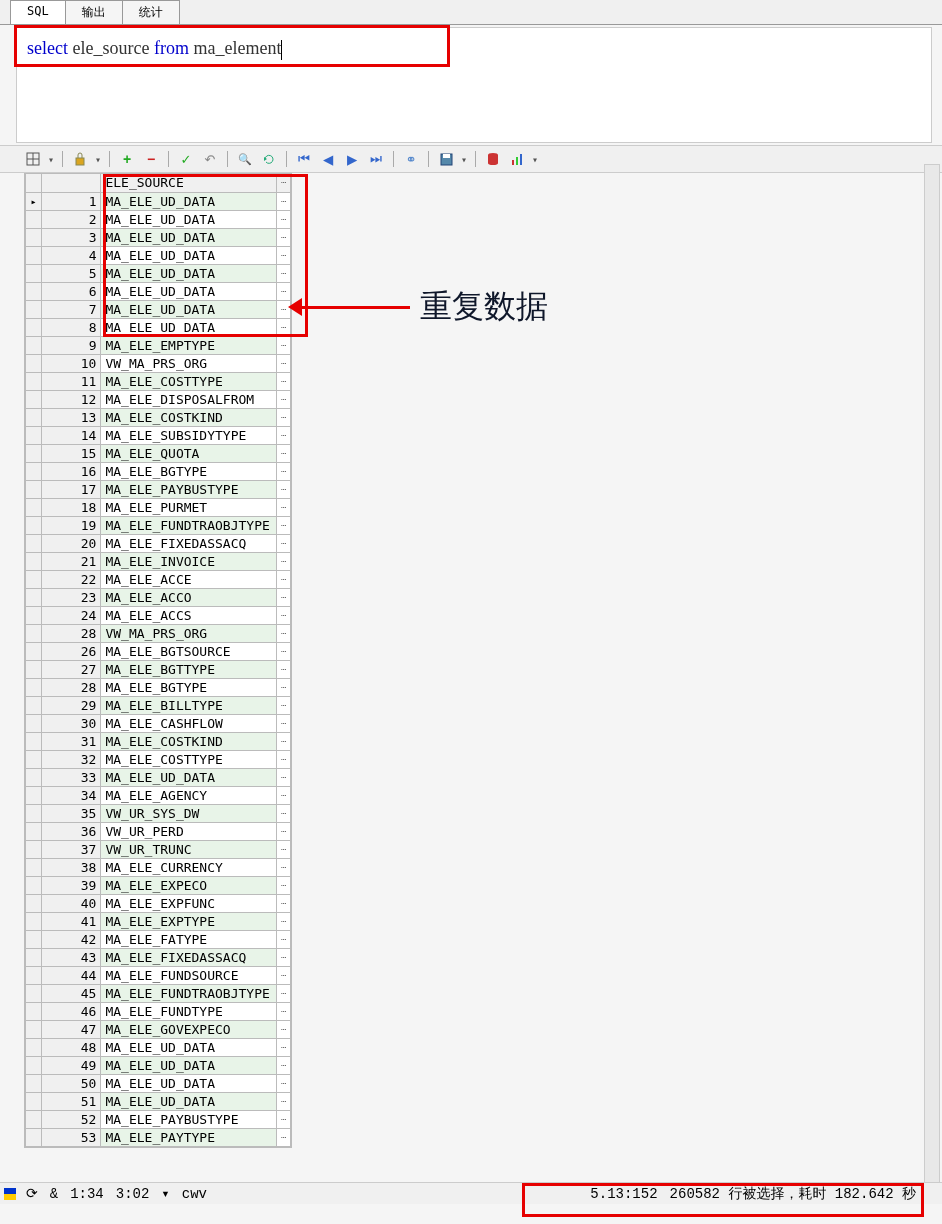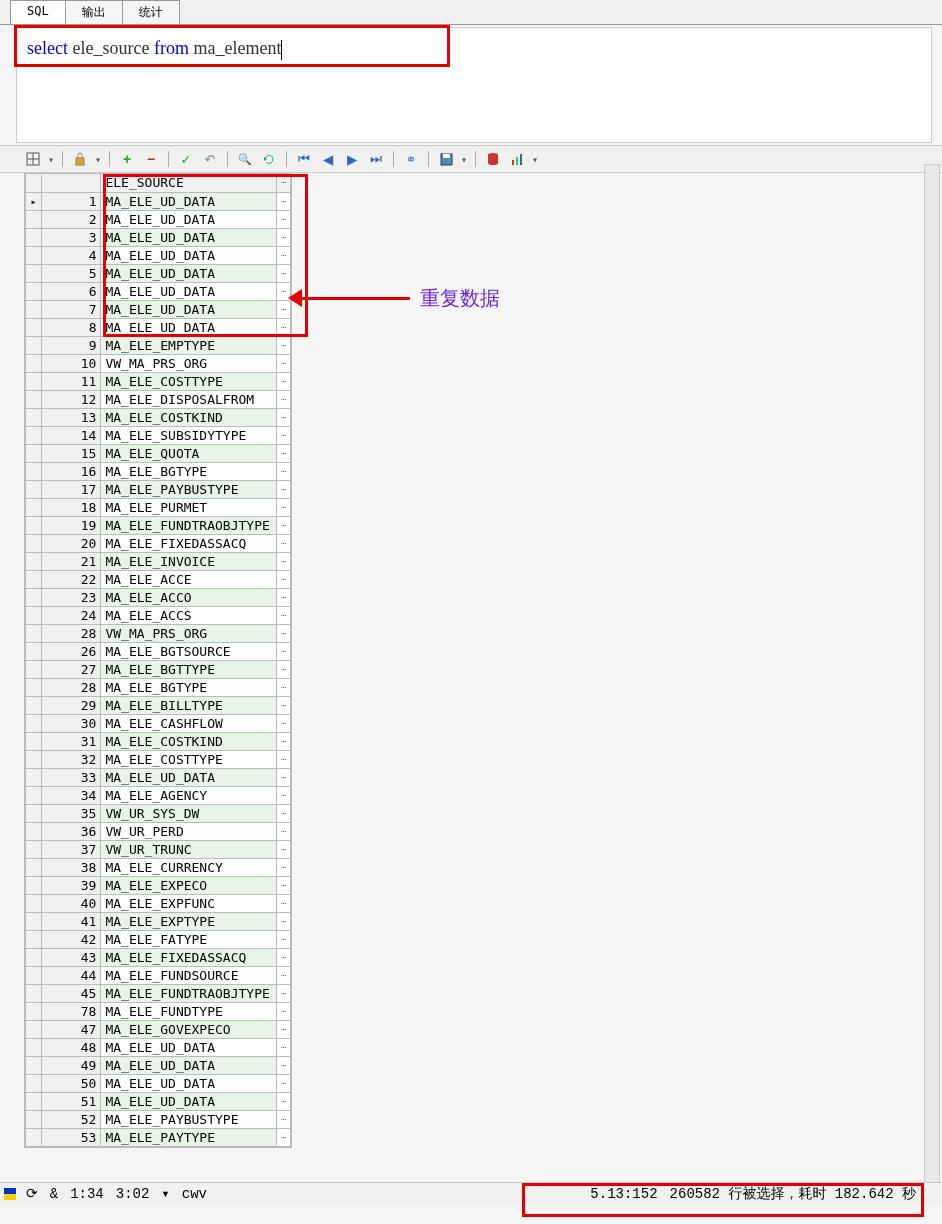--- a/index.html
+++ b/index.html
@@ -37,21 +37,21 @@
 .grid tbody tr:nth-child(odd) .datacell { background: #e8f4e8; }
 .grid tbody tr:nth-child(even) .datacell { background: #fff; }
 
 
 .red-box-rows { position: absolute; left: 78px; top: 0; width: 205px; height: 163px; border: 3px solid #e60000; pointer-events: none; }
 
 
 .annotation { position: absolute; left: 300px; top: 285px; display:flex; align-items:center; z-index: 10; }
 .arrow-line { width: 110px; height: 3px; background: #e60000; position: relative; }
 .arrow-head { position:absolute; left:-12px; top:-8px; width:0; height:0; border-right: 14px solid #e60000; border-top: 9px solid transparent; border-bottom: 9px solid transparent; }
-.anno-text { color: #6d28d9; font-size: 20px; margin-left: 10px; font-family: Liberation Serif, serif; }
+.anno-text { color: #0f172a; font-size: 32px; margin-left: 10px; font-family: Liberation Serif, serif; }
 
 
 .statusbar { position: absolute; bottom: 20px; left: 0; right: 0; height: 22px; background: #f0f0f0; border-top: 1px solid #ccc; display: flex; align-items: center; font-size: 14px; font-family: "Courier New", monospace; }
 .sb-block { display:inline-block; width:12px; height:12px; background: linear-gradient(#0033cc 50%, #ffcc00 50%); margin: 0 4px; }
 .sb-refresh { margin: 0 6px; }
 .sb-text { padding: 0 6px; }
 .red-box-status { position:absolute; right:18px; bottom:7px; width:402px; height:34px; border:3px solid #e60000; pointer-events:none; }
 .scroll-hint { position:absolute; right:2px; top:164px; bottom:40px; width:16px; background:#e8e8e8; border:1px solid #ccc; }
 </style>
 </head>
@@ -412,21 +412,21 @@
           <td class="ellipsis">⋯</td>
         </tr>
         <tr>
           <td class="marker"></td>
           <td class="rownum">45</td>
           <td class="datacell">MA_ELE_FUNDTRAOBJTYPE</td>
           <td class="ellipsis">⋯</td>
         </tr>
         <tr>
           <td class="marker"></td>
-          <td class="rownum">78</td>
+          <td class="rownum">46</td>
           <td class="datacell">MA_ELE_FUNDTYPE</td>
           <td class="ellipsis">⋯</td>
         </tr>
         <tr>
           <td class="marker"></td>
           <td class="rownum">47</td>
           <td class="datacell">MA_ELE_GOVEXPECO</td>
           <td class="ellipsis">⋯</td>
         </tr>
         <tr>

